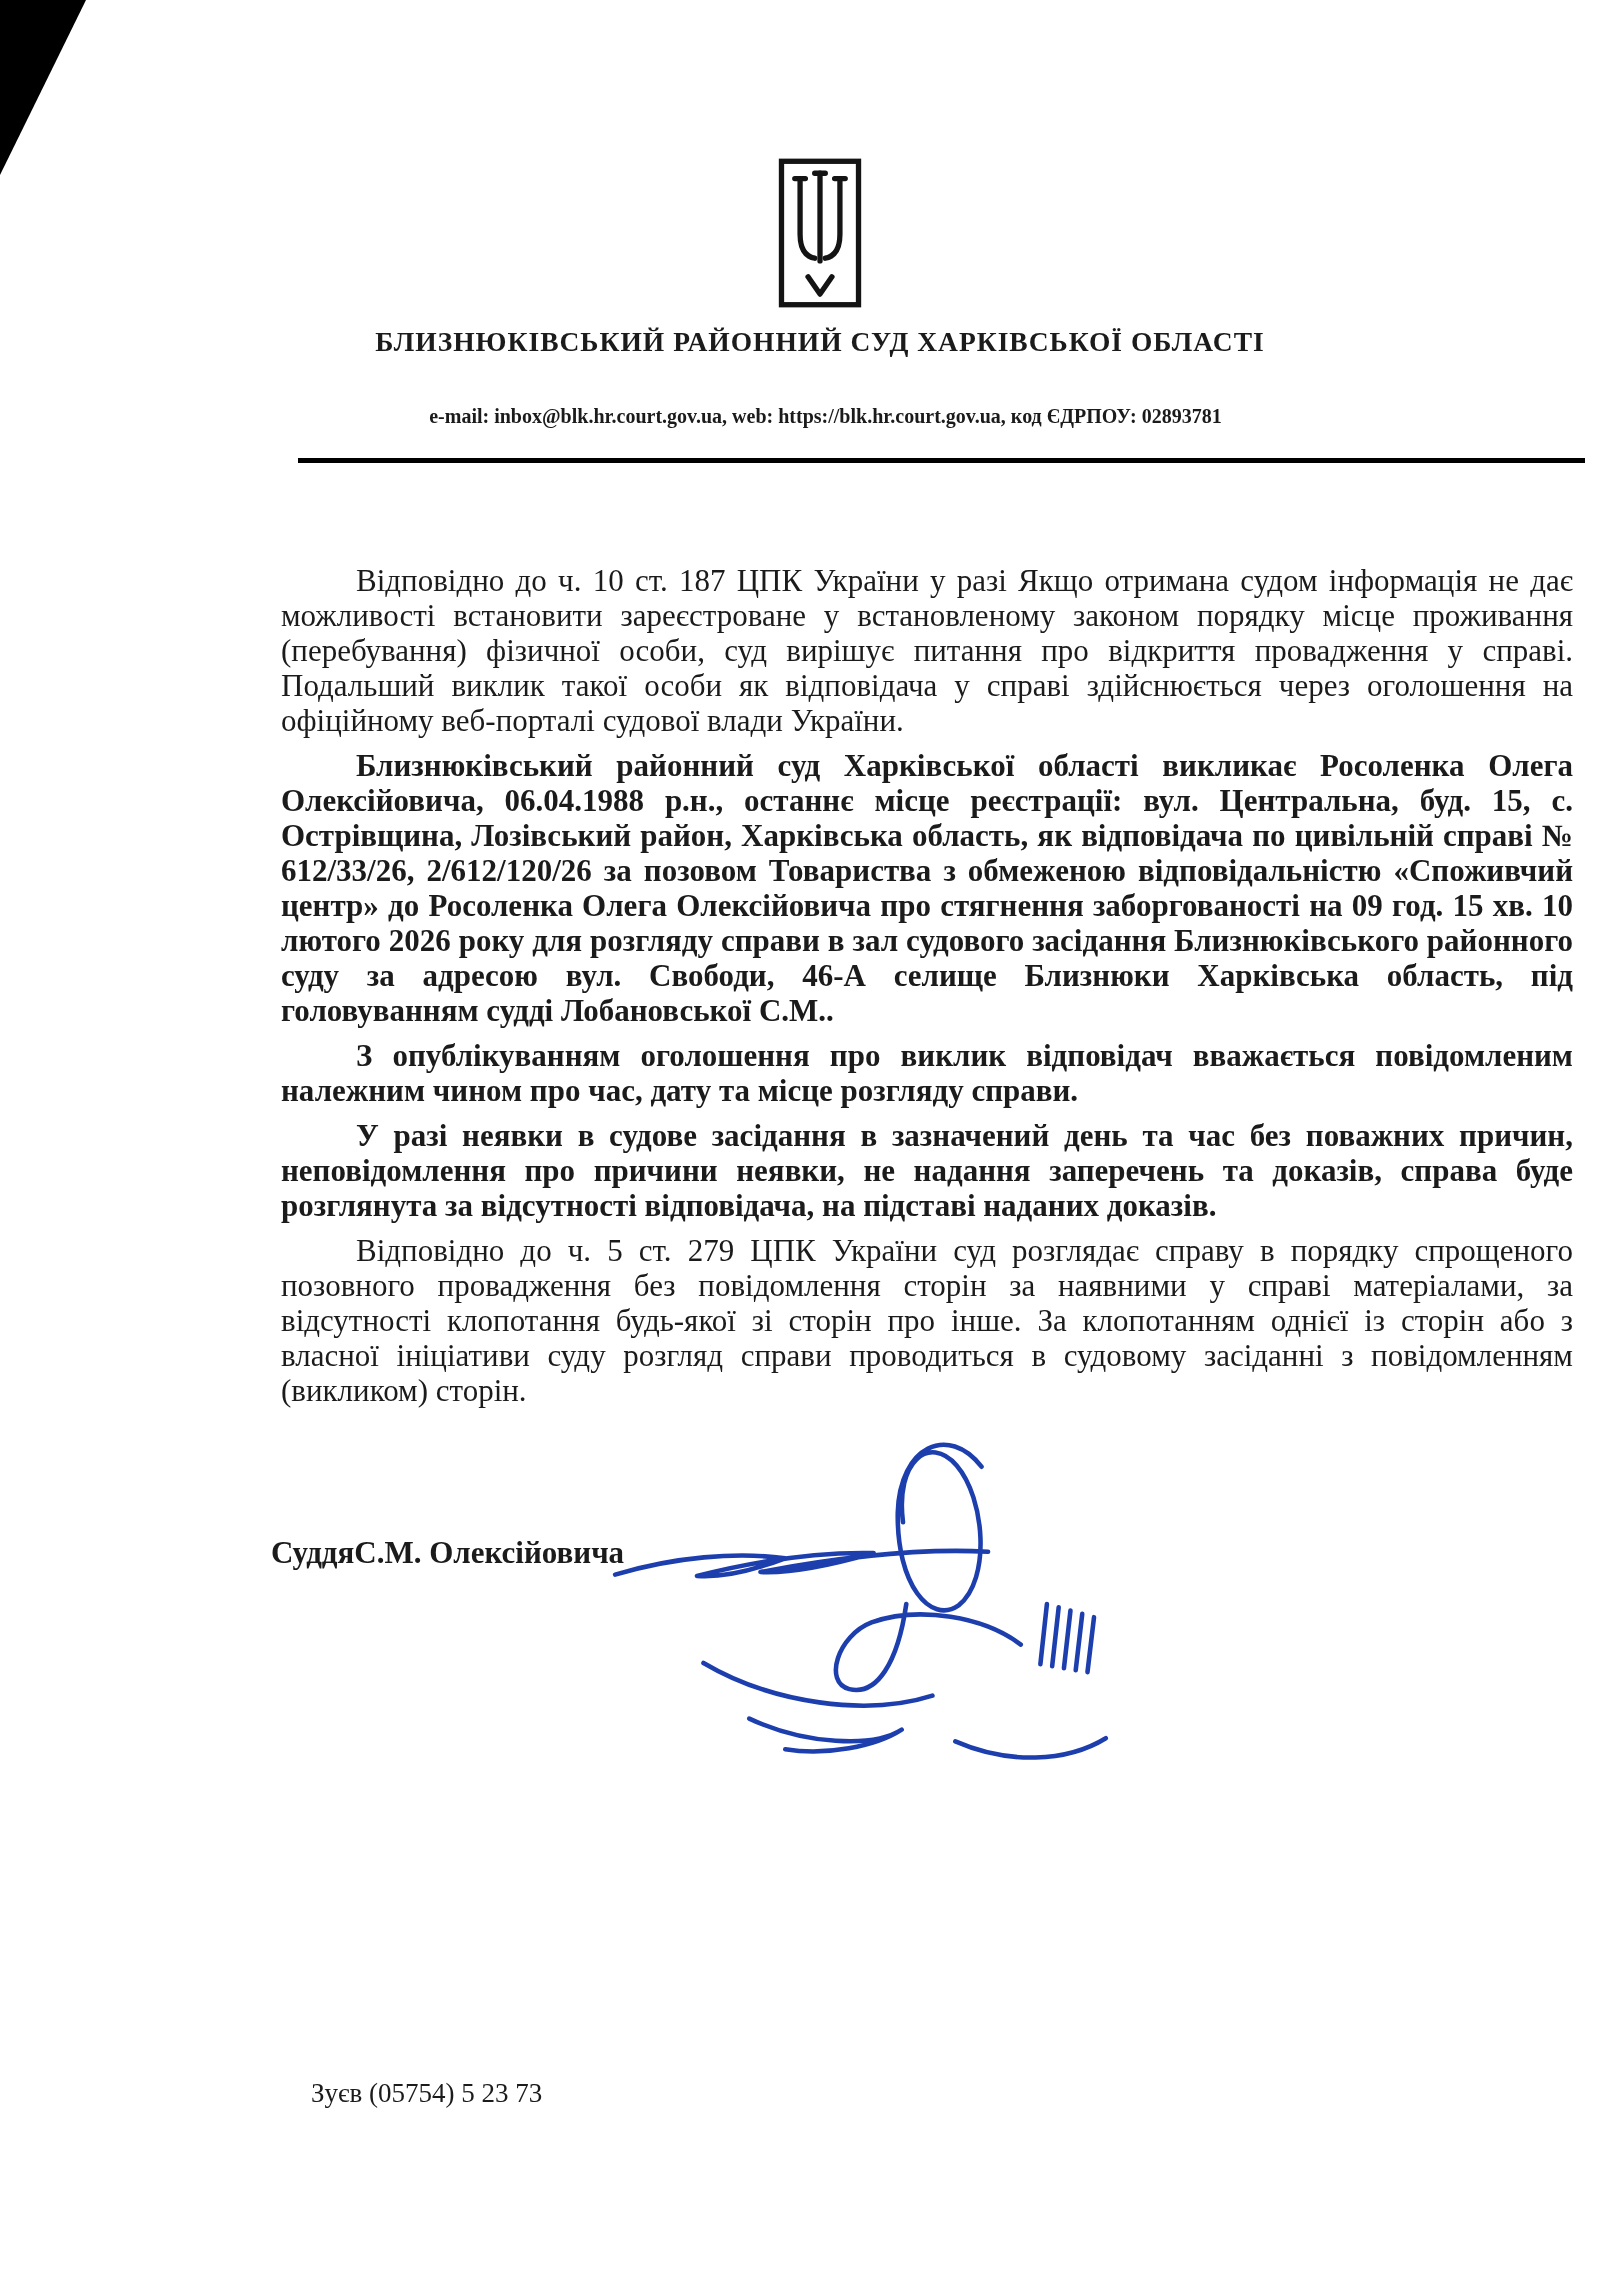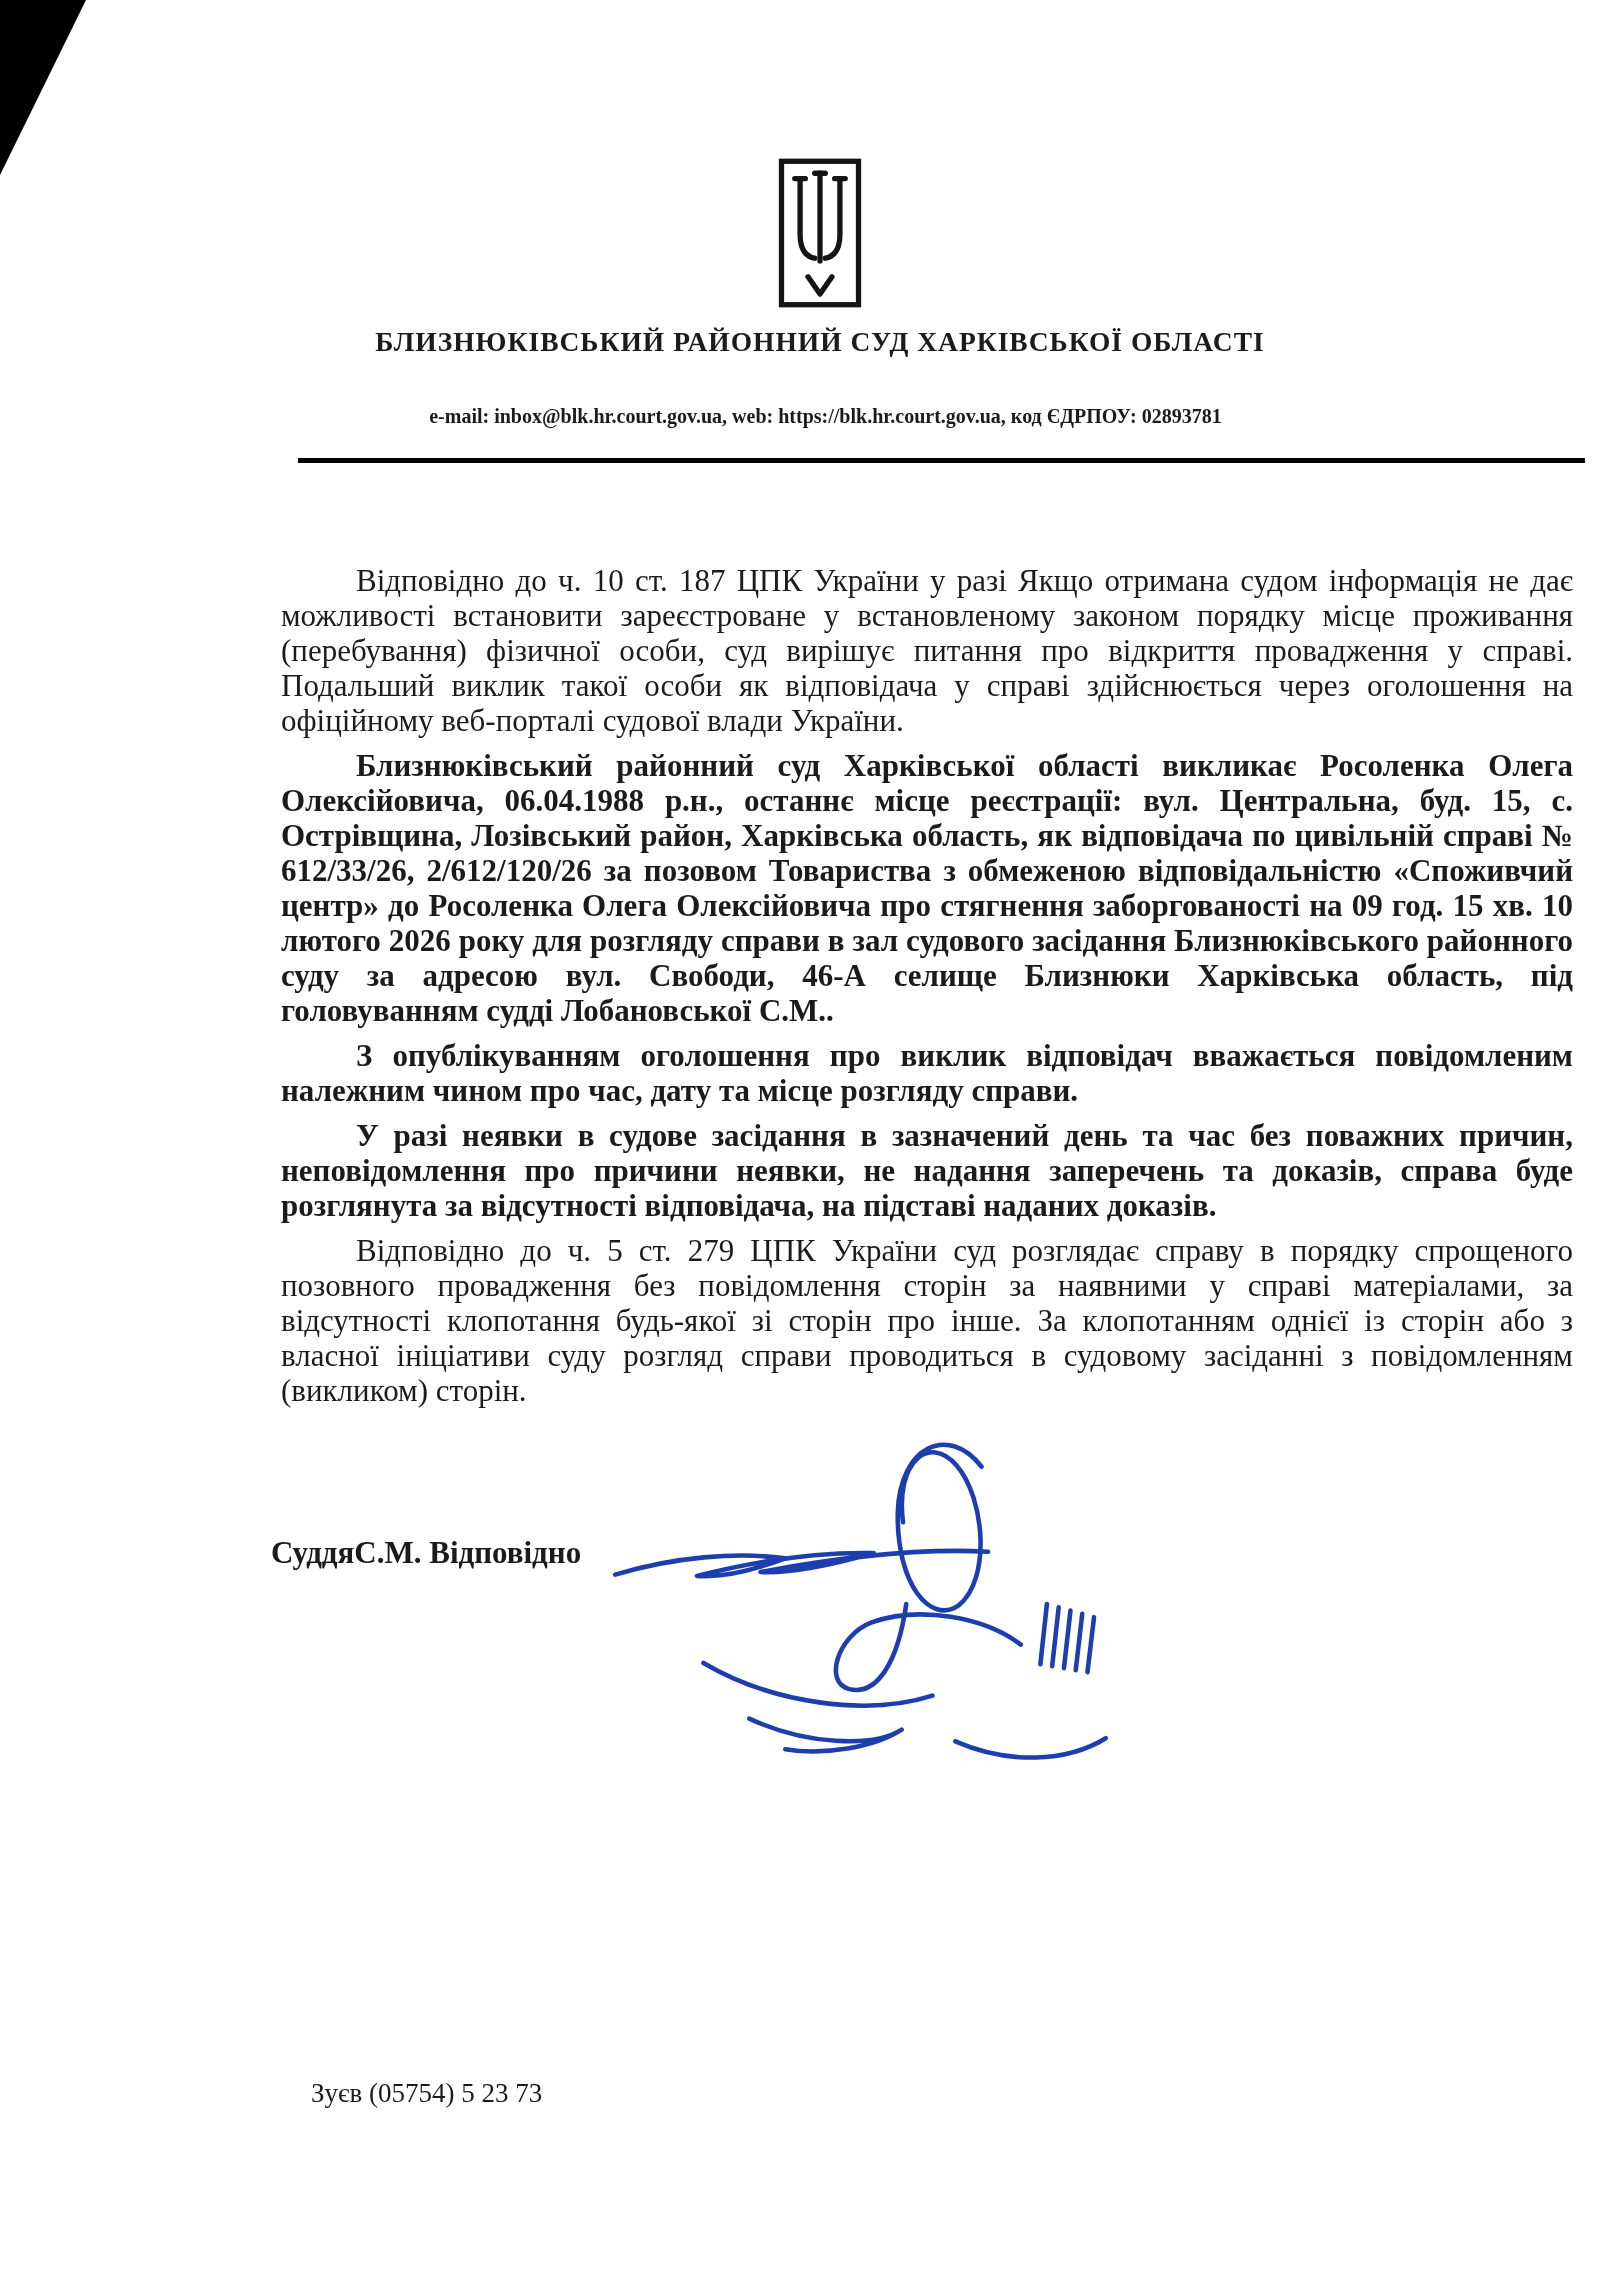--- a/index.html
+++ b/index.html
@@ -166,21 +166,21 @@
   <div class="body-text">
     <p>Відповідно до ч. 10 ст. 187 ЦПК України у разі Якщо отримана судом інформація не дає можливості встановити зареєстроване у встановленому законом порядку місце проживання (перебування) фізичної особи, суд вирішує питання про відкриття провадження у справі. Подальший виклик такої особи як відповідача у справі здійснюється через оголошення на офіційному веб-порталі судової влади України.</p>
     <p class="bold">Близнюківський районний суд Харківської області викликає Росоленка Олега Олексійовича, 06.04.1988 р.н., останнє місце реєстрації: вул. Центральна, буд. 15, с. Острівщина, Лозівський район, Харківська область, як відповідача по цивільній справі № 612/33/26, 2/612/120/26 за позовом Товариства з обмеженою відповідальністю «Споживчий центр» до Росоленка Олега Олексійовича про стягнення заборгованості на 09 год. 15 хв. 10 лютого 2026 року для розгляду справи в зал судового засідання Близнюківського районного суду за адресою вул. Свободи, 46-А селище Близнюки Харківська область, під головуванням судді Лобановської С.М..</p>
     <p class="bold">З опублікуванням оголошення про виклик відповідач вважається повідомленим належним чином про час, дату та місце розгляду справи.</p>
     <p class="bold">У разі неявки в судове засідання в зазначений день та час без поважних причин, неповідомлення про причини неявки, не надання заперечень та доказів, справа буде розглянута за відсутності відповідача, на підставі наданих доказів.</p>
     <p>Відповідно до ч. 5 ст. 279 ЦПК України суд розглядає справу в порядку спрощеного позовного провадження без повідомлення сторін за наявними у справі матеріалами, за відсутності клопотання будь-якої зі сторін про інше. За клопотанням однієї із сторін або з власної ініціативи суду розгляд справи проводиться в судовому засіданні з повідомленням (викликом) сторін.</p>
   </div>
 
   <div class="signature-row">
     <span>Суддя</span>
-    <span>С.М. Відповідно</span>
+    <span>С.М. Олексійовича</span>
   </div>
 
   <div class="signature-ink">
     <svg viewBox="0 0 960 620" width="628" height="406" fill="none" stroke="#1d3fae" stroke-width="7" stroke-linecap="round" stroke-linejoin="round">
       <path d="M40 285 C 130 258, 225 250, 300 260 C 252 278, 205 290, 165 287 C 248 266, 345 250, 435 252 C 365 272, 305 283, 262 281 C 385 258, 505 244, 610 250"></path>
       <path d="M600 120 C 550 55, 475 88, 472 190 C 470 300, 522 362, 565 332 C 615 292, 605 168, 562 118 C 520 70, 468 112, 480 205"></path>
       <path d="M485 330 C 472 420, 440 470, 398 460 C 358 450, 380 378, 432 358 C 505 332, 605 350, 660 392"></path>
       <path d="M175 420 C 280 482, 425 502, 525 470"></path>
       <path d="M700 330 l-10 92 M718 335 l-10 90 M736 340 l-10 88 M754 345 l-10 86 M772 350 l-10 84"></path>
       <path d="M245 505 C 330 545, 435 550, 478 522 C 438 548, 362 562, 300 552"></path>

